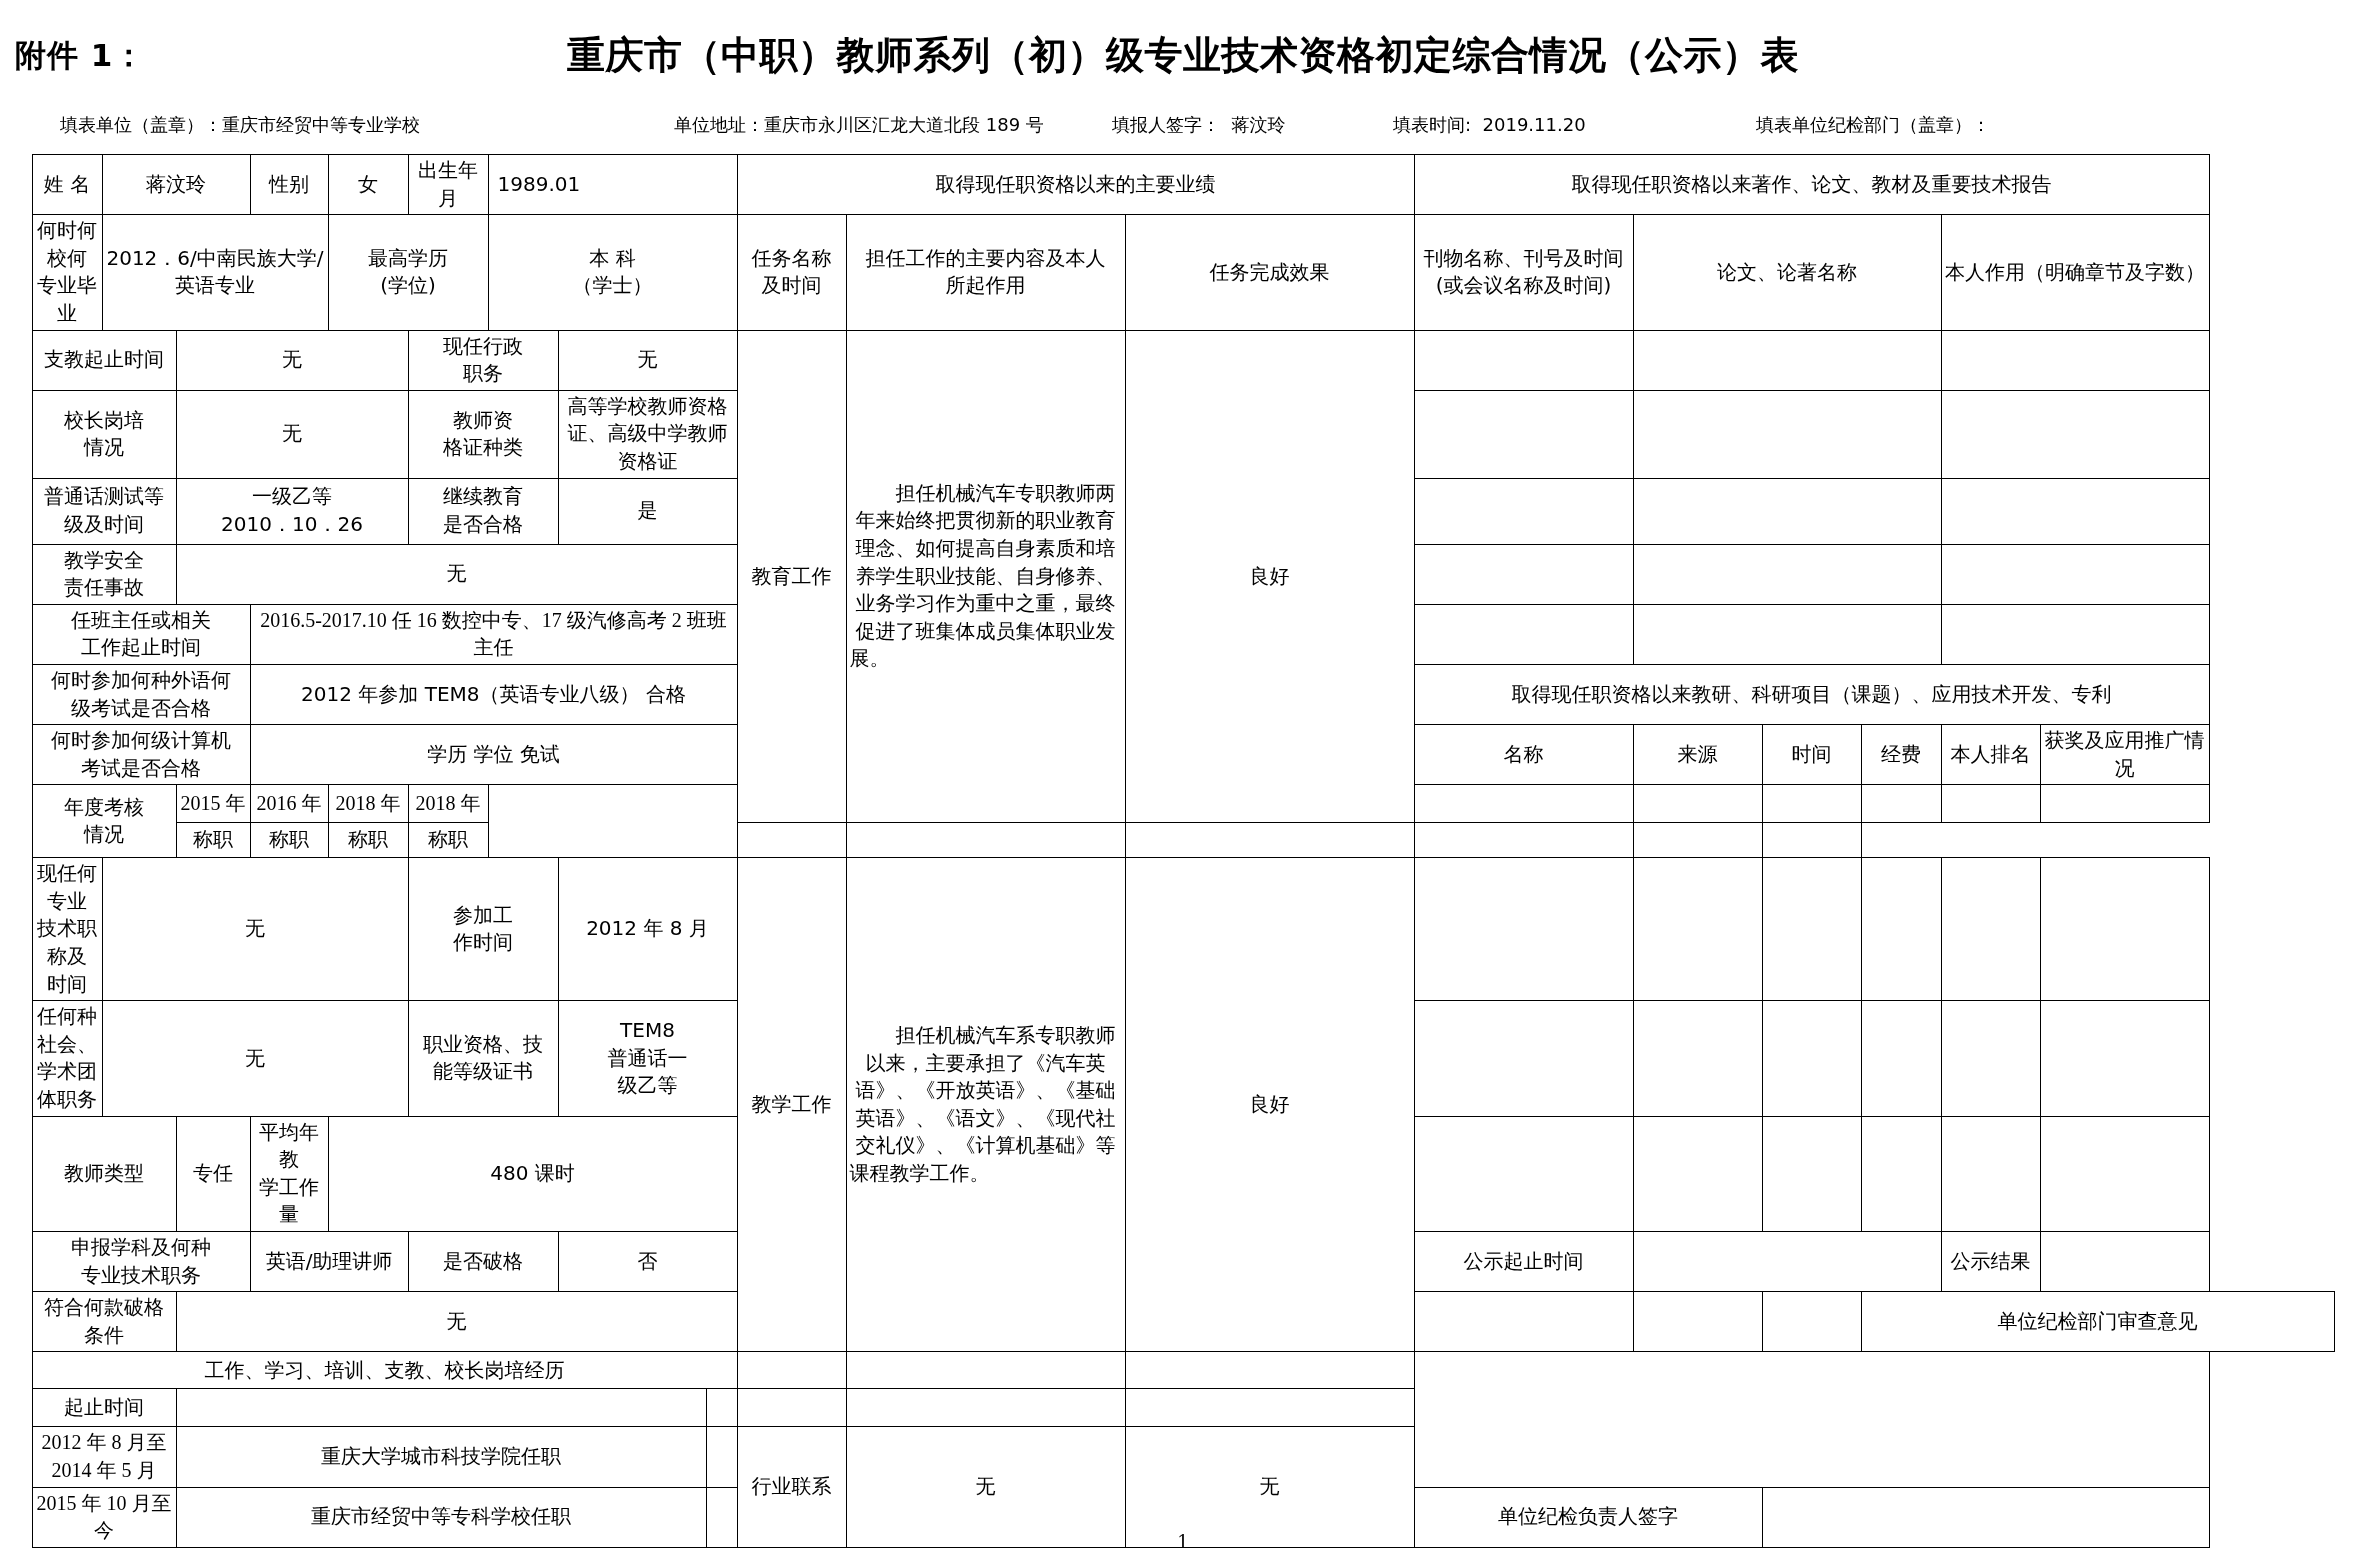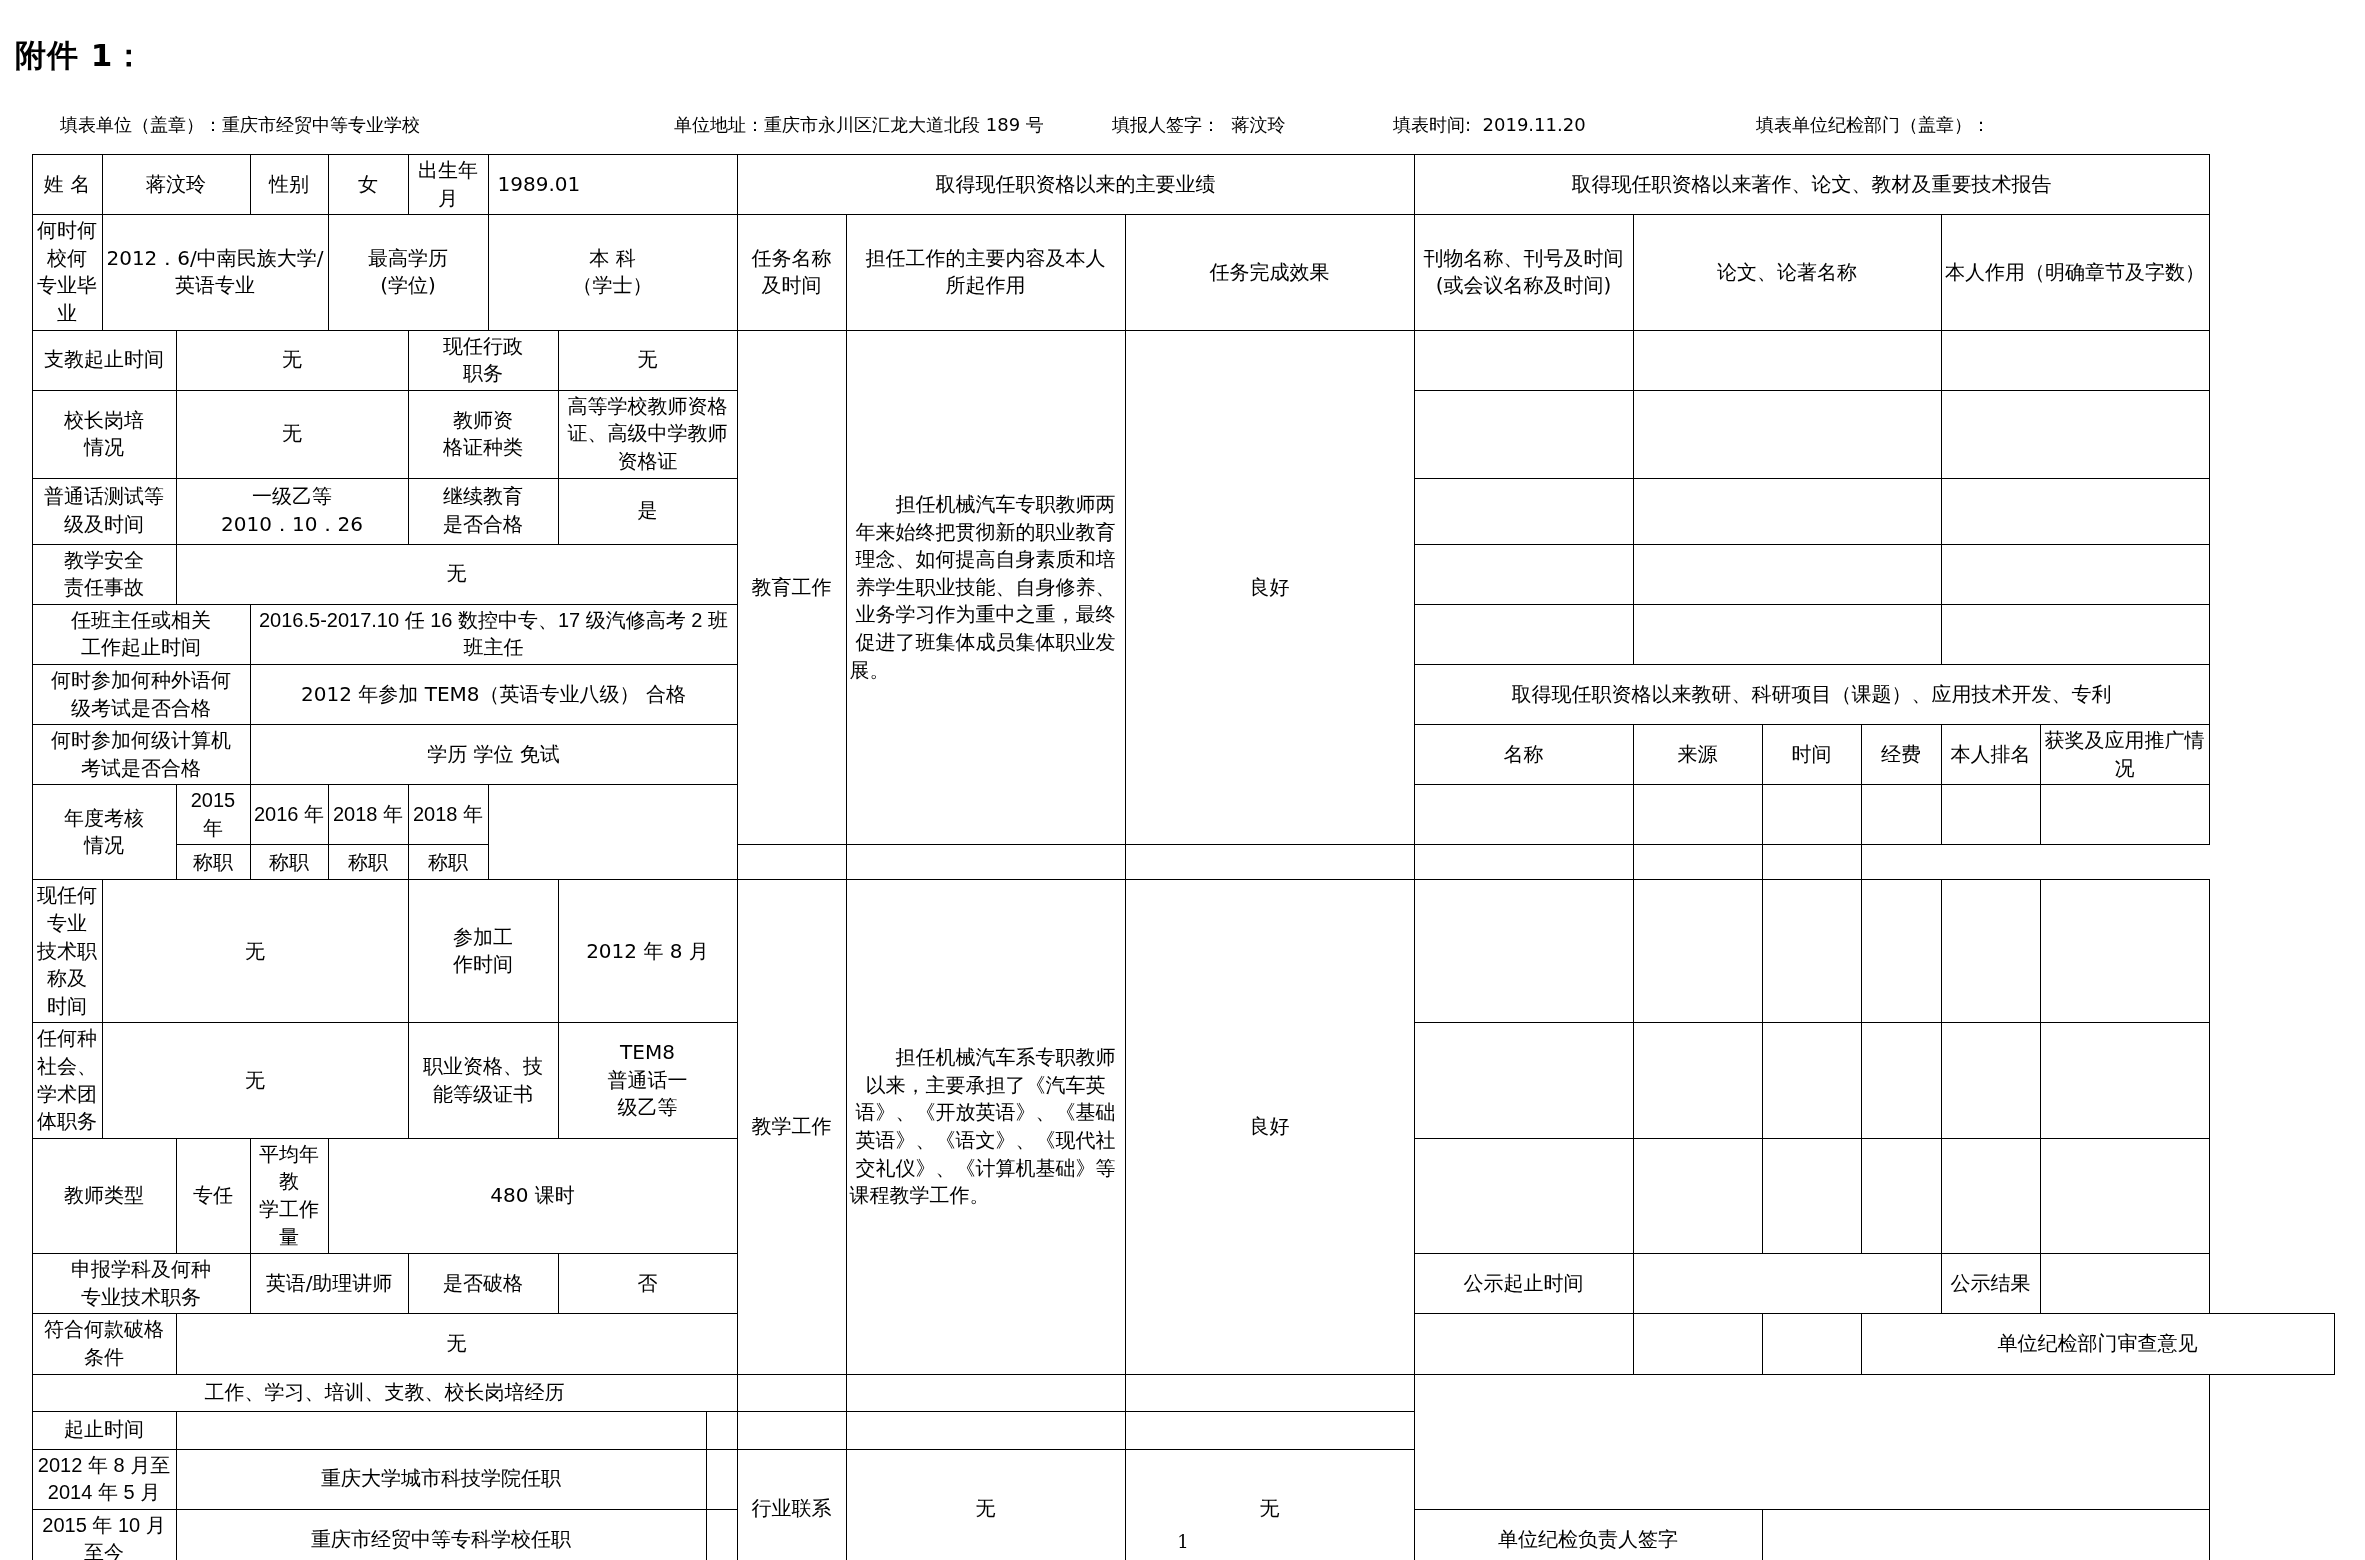--- a/index.html
+++ b/index.html
@@ -55,39 +55,40 @@
     word-break: break-word;
   }
   td.thick-top    { border-top-width: 3px; }
   td.thick-left   { border-left-width: 3px; }
   td.thick-right  { border-right-width: 3px; }
   td.nob-top    { border-top: none; }
   td.nob-bottom { border-bottom: none; }
 
   td.small  { font-size: 18px; }
   td.xsmall { font-size: 16.4px; }
-  td.serif  { font-family: Liberation Sans, sans-serif; }
+  td.serif  { font-family: Liberation Serif, serif; }
   td.left   { text-align: left; padding-left: 7px; }
   td.justify{ text-align: justify; text-align-last: left; padding: 5px 9px; line-height: 1.62; }
   td.indent p { margin: 0; text-indent: 2em; text-align: center; }
   td.blank { }
 
   .pagenum {
     position: absolute; left: 0; right: 0; bottom: 9px;
     text-align: center; font-size: 18px;
     font-family: "DejaVu Serif", "Liberation Serif", serif;
   }
 </style>
 </head>
 <body>
 
 <div class="page">
 
   <div class="tophead">
     <div class="attach-label">附件 1：</div>
+    <div class="doc-title">重庆市（中职）教师系列（初）级专业技术资格初定综合情况（公示）表</div>
     <div class="meta-row">
       <span class="meta-item m1"><span>填表单位（盖章）：</span><span>重庆市经贸中等专业学校</span></span>
       <span class="meta-item m2"><span>单位地址：</span><span>重庆市永川区汇龙大道北段 189 号</span></span>
       <span class="meta-item m3"><span>填报人签字：</span><span>&nbsp;&nbsp;</span><span>蒋汶玲</span></span>
       <span class="meta-item m4"><span>填表时间:</span><span>&nbsp;&nbsp;</span><span>2019.11.20</span></span>
       <span class="meta-item m5">填表单位纪检部门（盖章）：</span>
     </div>
   </div>
 
   <table class="grid">

